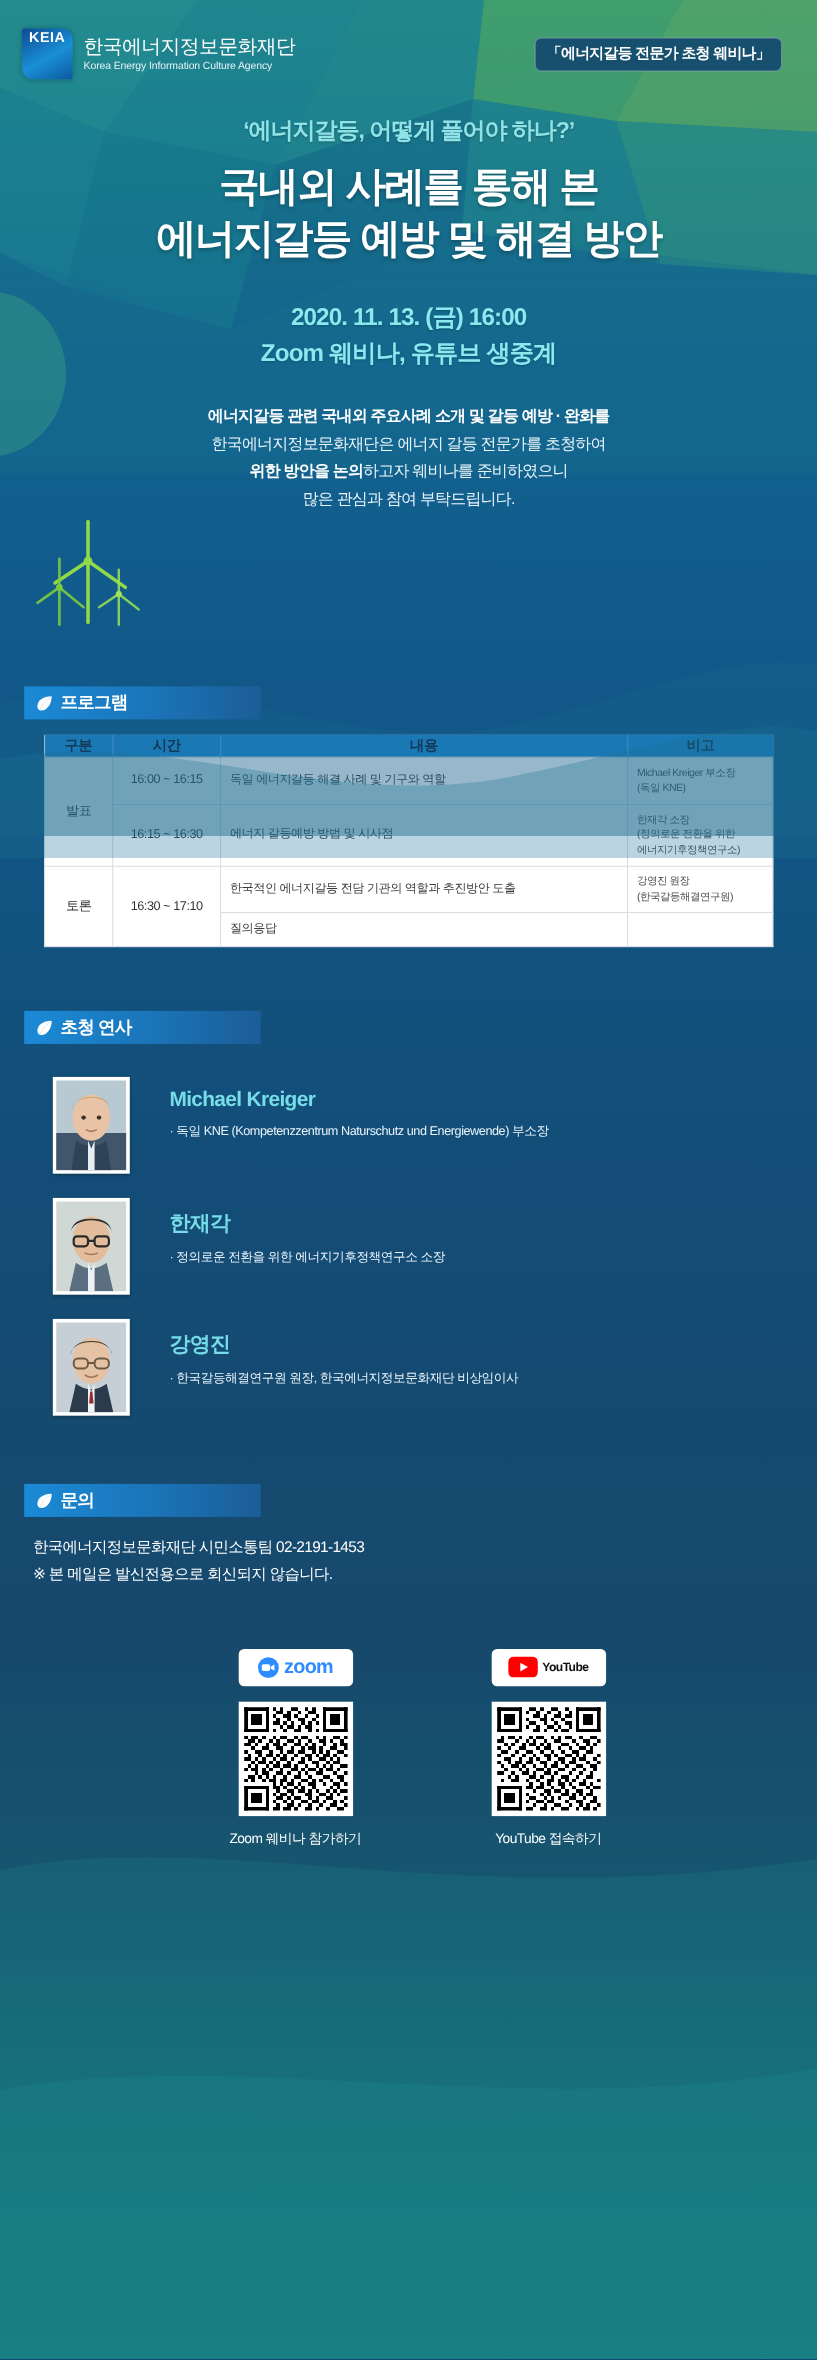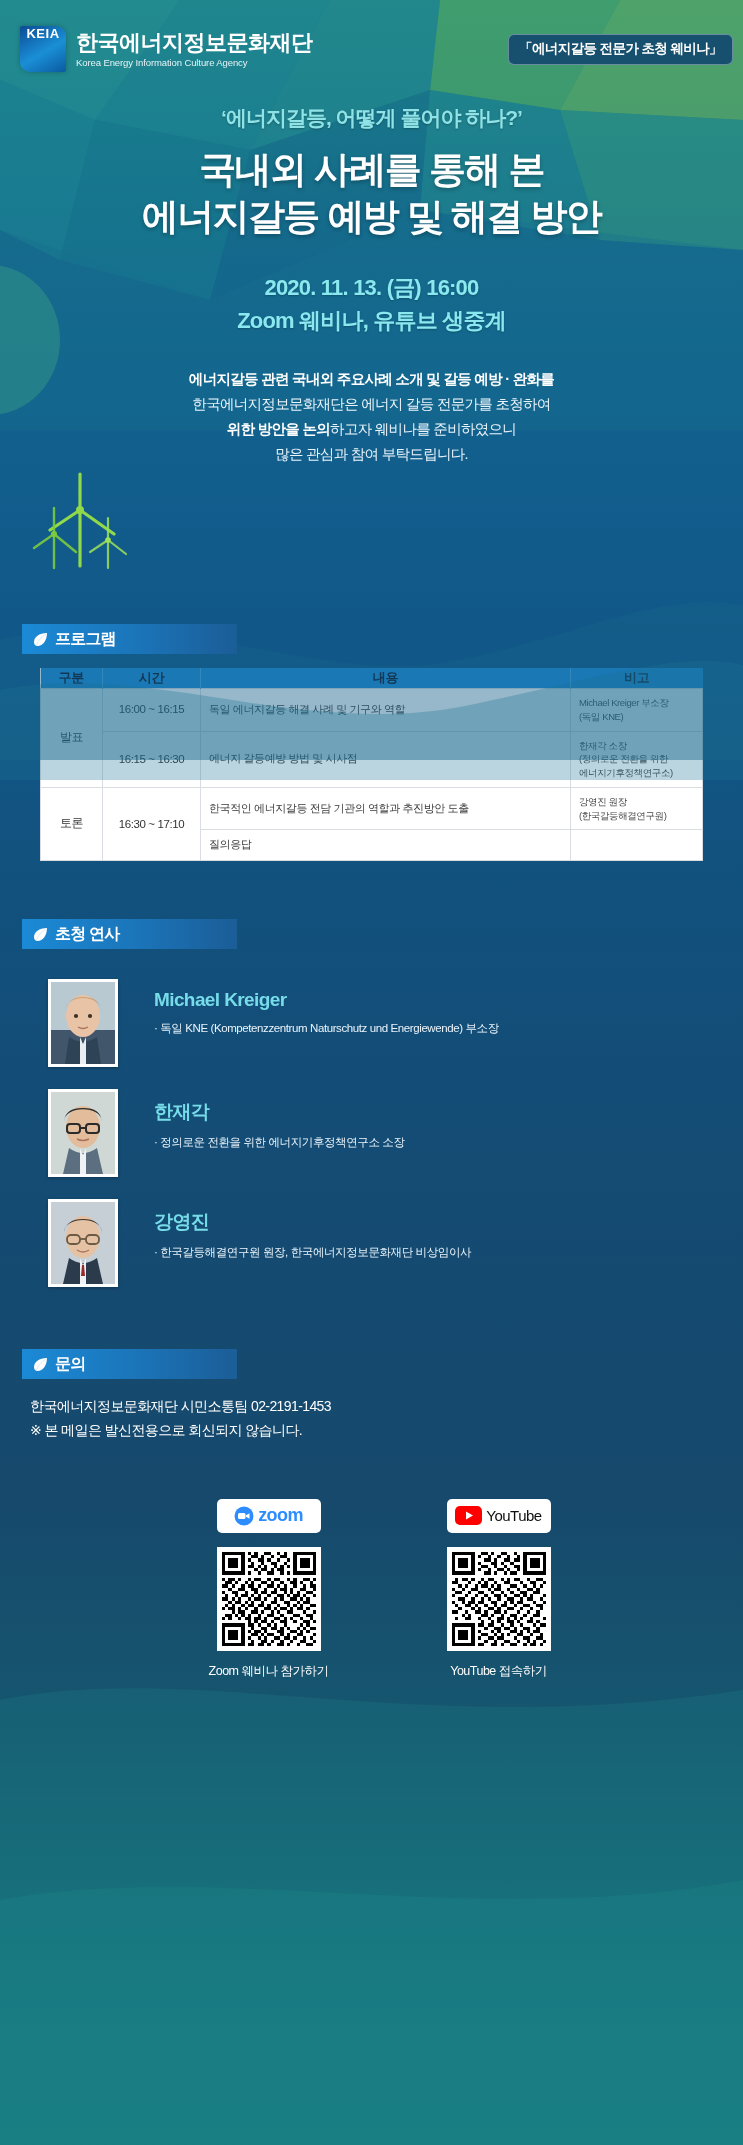--- a/index.html
+++ b/index.html
@@ -41,25 +41,25 @@
   }
   .logo-wrap { display:flex; align-items:center; gap:10px; }
   .logo-mark {
     width: 46px; height: 46px;
     background: linear-gradient(150deg,#0c4b94 0%,#1a8fd6 55%,#0b5aa0 100%);
     border-radius: 2px 10px 2px 10px;
     display:flex; align-items:flex-start; justify-content:center;
     color:#fff; font-size:13px; font-weight:700; letter-spacing:.5px;
     box-shadow: 0 0 5px rgba(0,0,0,.25);
   }
-  .logo-text-kr { color:#ffffff; font-size:22px; font-weight:700; letter-spacing:-0.5px; line-height:1.15; }
+  .logo-text-kr { color:#ffffff; font-size:18px; font-weight:400; letter-spacing:-0.5px; line-height:1.15; }
   .logo-text-en { color:#e6f3f7; font-size:9.5px; letter-spacing:-0.1px; margin-top:2px; }
 
   .badge {
-    position:absolute; right:10px; top:34px;
+    position:absolute; right:32px; top:34px;
     background:#17506e;
     border:1px solid rgba(255,255,255,.35);
     border-radius: 6px;
     color:#ffffff;
     font-size:13.5px; font-weight:700; letter-spacing:-0.6px;
     padding: 5px 10px 6px;
   }
 
   
   .title-block { position:relative; text-align:center; padding-top: 8px; }
@@ -176,21 +176,21 @@
     margin-top: 56px;
     padding-left: 24px;
   }
   .flink { text-align:center; width:150px; }
   .brandchip {
     width:104px; height:34px; margin:0 auto;
     background:#ffffff; border-radius:5px;
     display:flex; align-items:center; justify-content:center; gap:4px;
   }
   .brandchip .zoomtext { color:#2d8cff; font-size:18px; font-weight:700; letter-spacing:-0.6px; }
-  .brandchip .yttext { color:#0f0f0f; font-size:15px; font-weight:400; letter-spacing:-0.5px; }
+  .brandchip .yttext { color:#0f0f0f; font-size:11px; font-weight:700; letter-spacing:-0.5px; }
   .qr {
     width:104px; height:104px; margin: 14px auto 0;
     background:#ffffff; padding:5px;
   }
   .flink .caption {
     margin-top:12px;
     color:#ffffff; font-size:12.5px; letter-spacing:-0.5px;
   }
 </style>
 </head>

